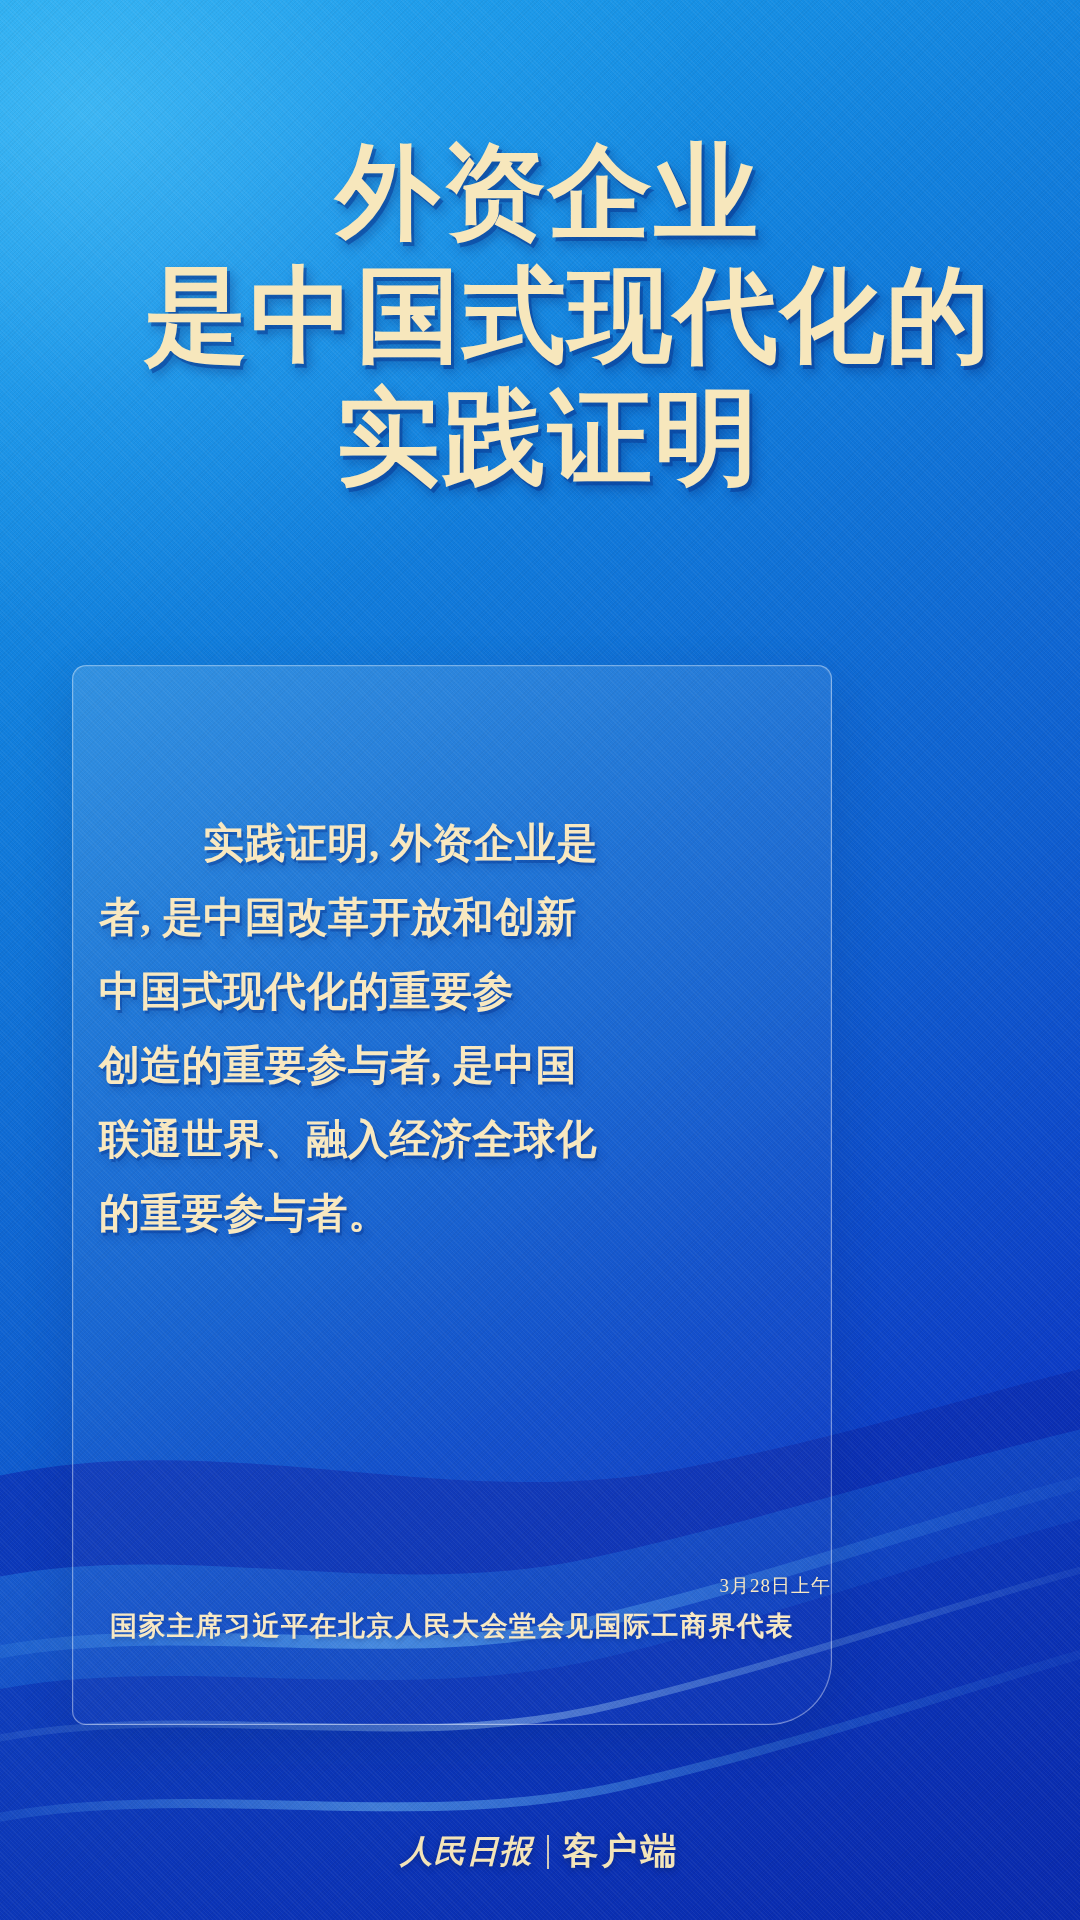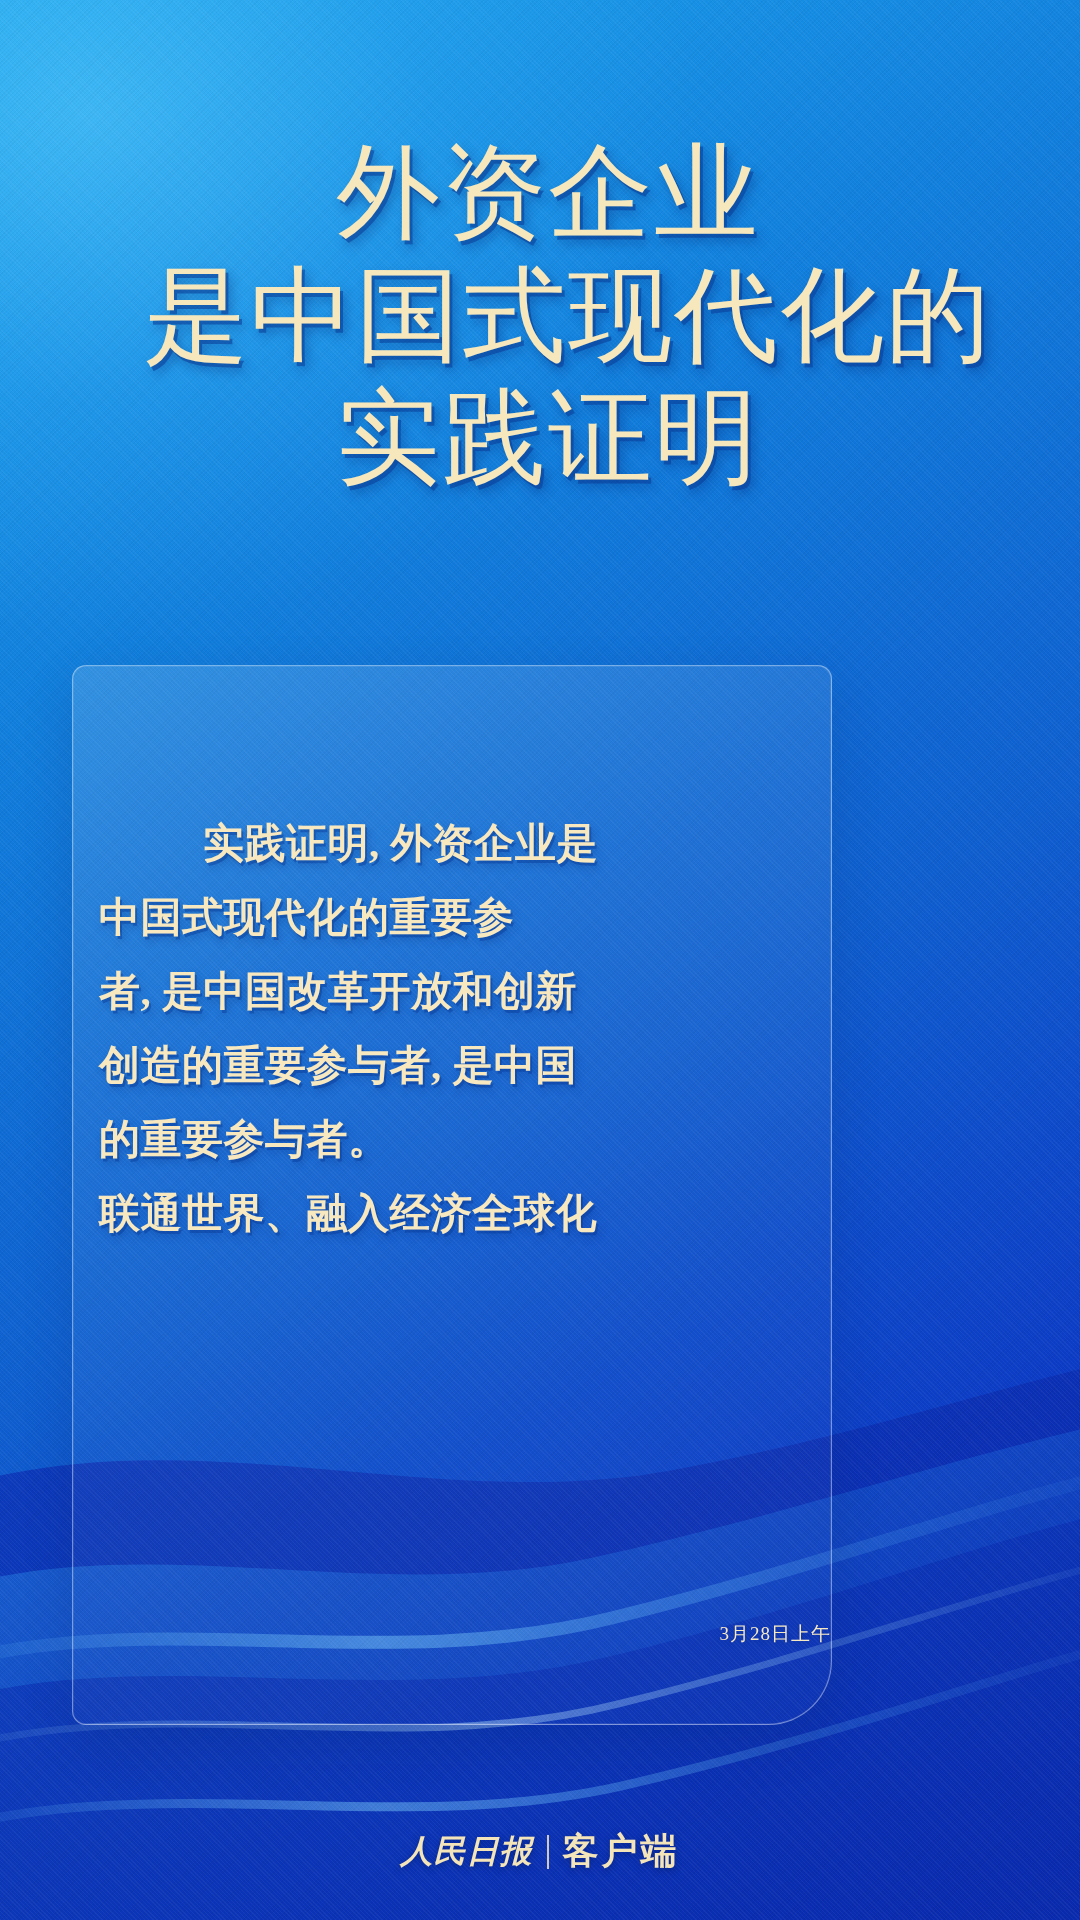--- a/index.html
+++ b/index.html
@@ -62,21 +62,21 @@
 
   
   .title-block {
     position:absolute;
     top:132px; left:0; right:0;
     z-index:4;
     text-align:center;
   }
   .title-line {
     font-family:"Liberation Serif", "DejaVu Serif", serif;
-    font-weight:normal;
+    font-weight:bold;
     color:#f7e7bc;
     letter-spacing:2px;
     line-height:1.18;
     text-shadow:
       3px 4px 0 rgba(9,58,150,0.55),
       5px 7px 12px rgba(6,36,110,0.40);
     padding-left: 16px;
   }
   .title-line.l1 { font-size:104px; }
   .title-line.l2 { font-size:104px;margin-left:40px; }
@@ -229,29 +229,30 @@
   <div class="title-block">
     <div class="title-line l1">外资企业</div>
     <div class="title-line l2">是中国式现代化的</div>
     <div class="title-line l3">实践证明</div>
   </div>
 
   <div class="quote-card">
 
     <div class="quote-body">
       <div class="quote-line indent">实践证明, 外资企业是</div>
+      <div class="quote-line">者, 是中国改革开放和创新</div>
       <div class="quote-line">中国式现代化的重要参</div>
-      <div class="quote-line">者, 是中国改革开放和创新</div>
       <div class="quote-line">创造的重要参与者, 是中国</div>
+      <div class="quote-line">联通世界、融入经济全球化</div>
       <div class="quote-line">的重要参与者。</div>
-      <div class="quote-line">联通世界、融入经济全球化</div>
     </div>
 
     <div class="caption">
       <div class="caption-date">3月28日上午</div>
+      <div class="caption-desc">国家主席习近平在北京人民大会堂会见国际工商界代表</div>
     </div>
 
   </div>
 
   <div class="footer">
     <div class="logo-mark">人民日报</div>
     <div class="logo-divider"></div>
     <div class="logo-text">客户端</div>
   </div>
 

